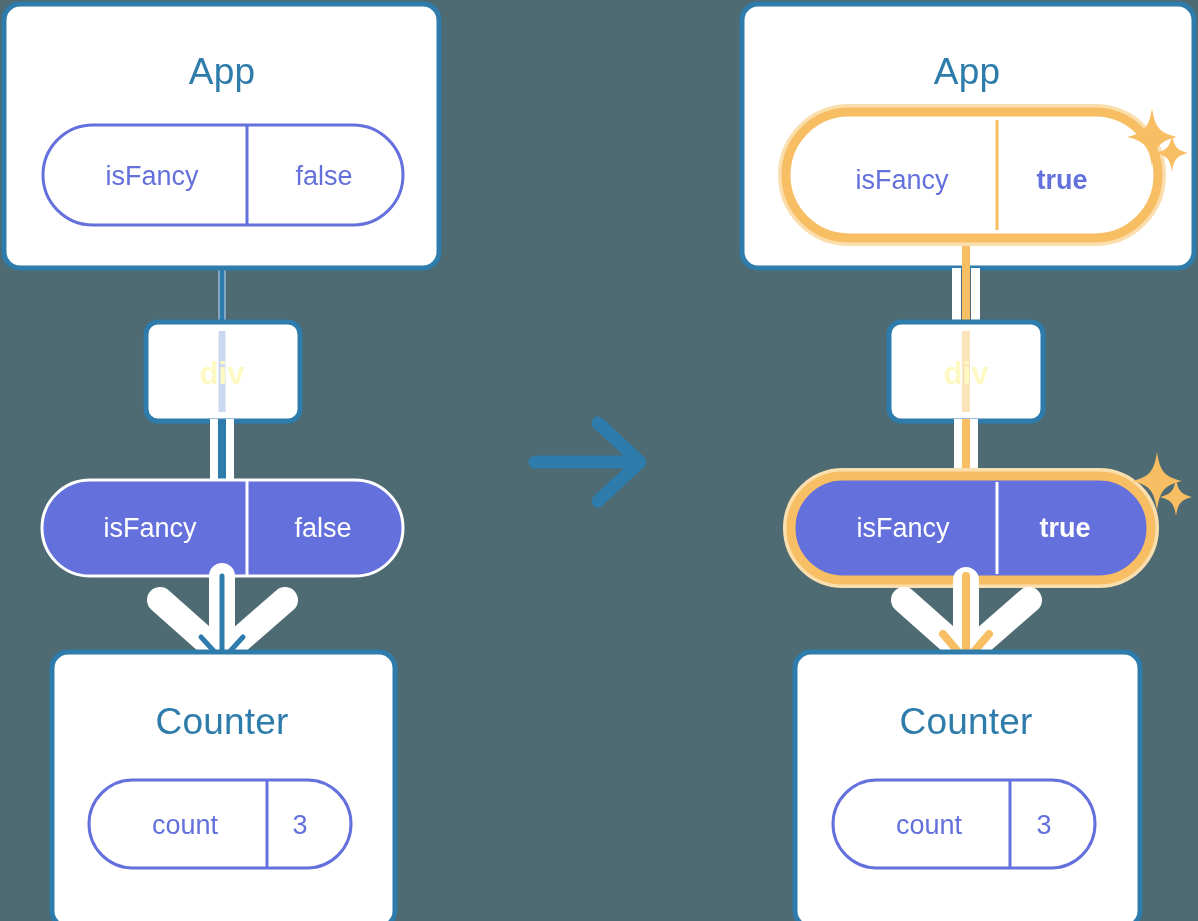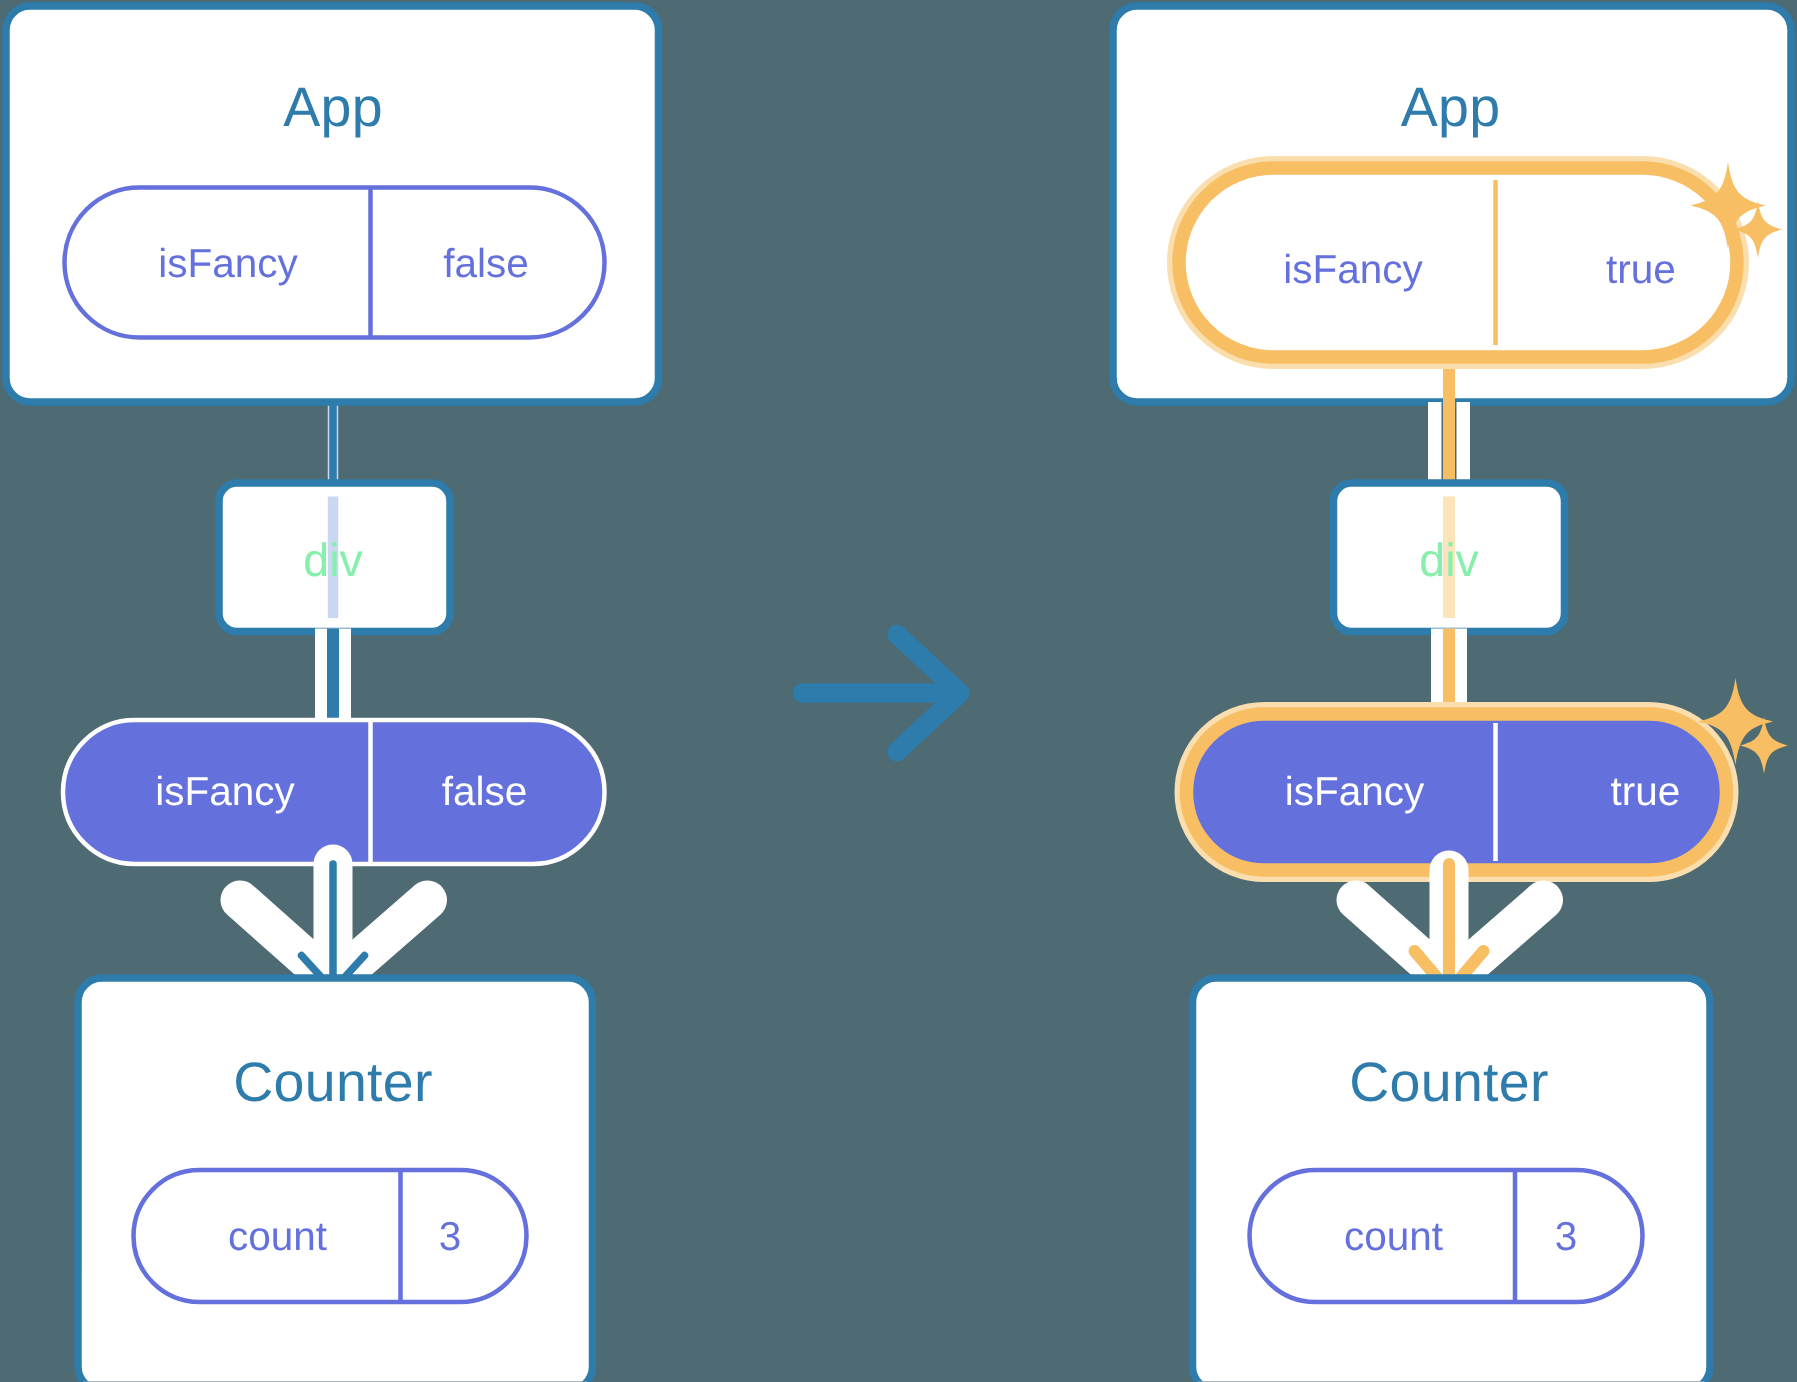--- a/index.html
+++ b/index.html
@@ -18,22 +18,22 @@
   .lbl{position:absolute;white-space:nowrap;pointer-events:none;}
   .comp-title{
     color:#2E7CAB;font-size:37px;letter-spacing:.2px;
     transform:translate(-50%,-50%);
   }
   .prop-txt{
     font-size:27px;transform:translate(-50%,-50%);
   }
   .prop-outline{color:#6470DC;}
   .prop-filled{color:#FFFFFF;}
-  .prop-bold{font-weight:normal;margin-left:32px;}
-  .box-txt{color:#86efac;font-size:31px;transform:translate(-50%,-50%);}
+  .prop-bold{font-weight:bold;}
+  .box-txt{color:#fef9c3;font-size:31px;transform:translate(-50%,-50%);font-weight:bold;}
 </style>
 </head>
 <body>
 
 <div id="stage">
 
   <svg width="1198" height="921" viewBox="0 0 1198 921">
 
     <g>
 

